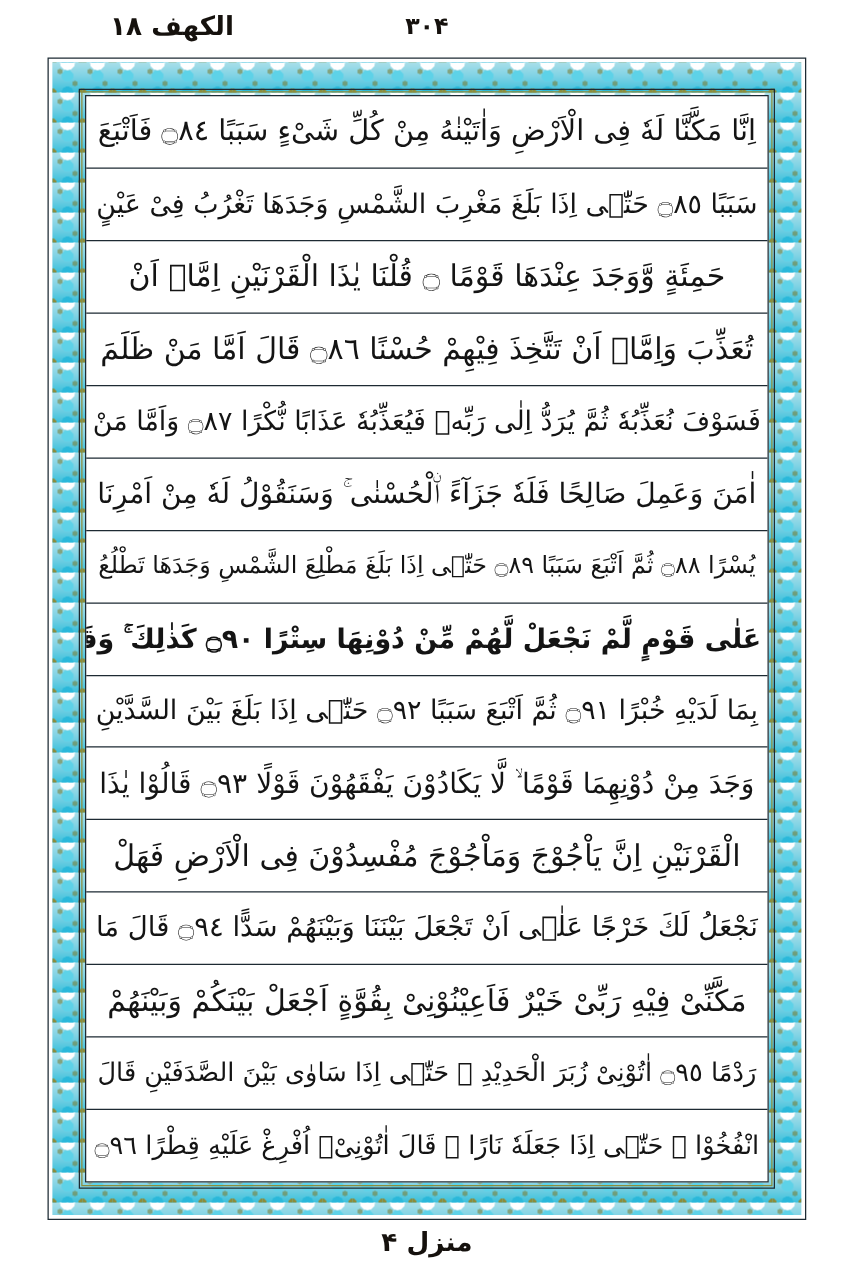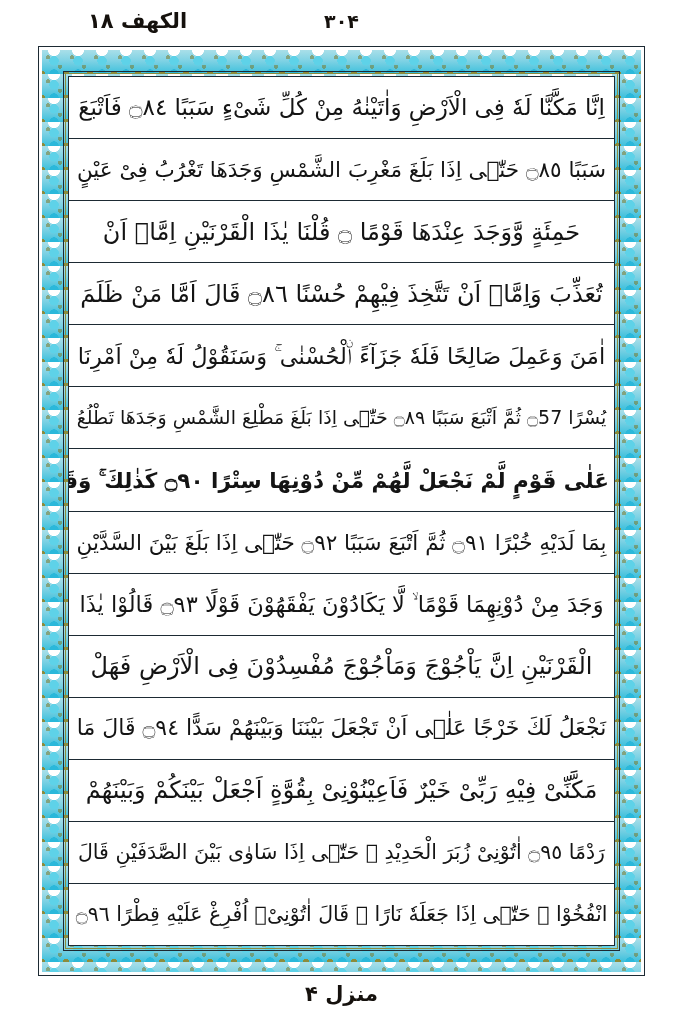--- a/index.html
+++ b/index.html
@@ -137,24 +137,27 @@
       <div class="ayah-line">
           <span class="arabic" style="font-size: 21.5px;">سَبَبًا ۝٨٥ حَتّٰۤى اِذَا بَلَغَ مَغْرِبَ الشَّمْسِ وَجَدَهَا تَغْرُبُ فِىْ عَيْنٍ</span>
         </div>
       <div class="ayah-line">
           <span class="arabic" style="font-size: 24px;">حَمِئَةٍ وَّوَجَدَ عِنْدَهَا قَوْمًا ۝ قُلْنَا يٰذَا الْقَرْنَيْنِ اِمَّاۤ اَنْ</span>
         </div>
       <div class="ayah-line">
           <span class="arabic" style="font-size: 24px;">تُعَذِّبَ وَاِمَّاۤ اَنْ تَتَّخِذَ فِيْهِمْ حُسْنًا ۝٨٦ قَالَ اَمَّا مَنْ ظَلَمَ</span>
         </div>
       <div class="ayah-line">
+          <span class="arabic" style="font-size: 21.5px;">فَسَوْفَ نُعَذِّبُهٗ ثُمَّ يُرَدُّ اِلٰى رَبِّهٖ فَيُعَذِّبُهٗ عَذَابًا نُّكْرًا ۝٨٧ وَاَمَّا مَنْ</span>
+        </div>
+      <div class="ayah-line">
           <span class="arabic" style="font-size: 22.5px;">اٰمَنَ وَعَمِلَ صَالِحًا فَلَهٗ جَزَآءً اۨلْحُسْنٰى ۚ وَسَنَقُوْلُ لَهٗ مِنْ اَمْرِنَا</span>
         </div>
       <div class="ayah-line">
-          <span class="arabic" style="font-size: 19px;">يُسْرًا ۝57 ثُمَّ اَتْبَعَ سَبَبًا ۝٨٩ حَتّٰۤى اِذَا بَلَغَ مَطْلِعَ الشَّمْسِ وَجَدَهَا تَطْلُعُ</span>
+          <span class="arabic" style="font-size: 19px;">يُسْرًا ۝٨٨ ثُمَّ اَتْبَعَ سَبَبًا ۝٨٩ حَتّٰۤى اِذَا بَلَغَ مَطْلِعَ الشَّمْسِ وَجَدَهَا تَطْلُعُ</span>
         </div>
       <div class="ayah-line">
           <span class="arabic" style="font-size: 21.5px; font-weight: bold;">عَلٰى قَوْمٍ لَّمْ نَجْعَلْ لَّهُمْ مِّنْ دُوْنِهَا سِتْرًا ۝٩٠ كَذٰلِكَ ۚ وَقَدْ اَحَطْنَا</span>
         </div>
       <div class="ayah-line">
           <span class="arabic" style="font-size: 21.5px;">بِمَا لَدَيْهِ خُبْرًا ۝٩١ ثُمَّ اَتْبَعَ سَبَبًا ۝٩٢ حَتّٰۤى اِذَا بَلَغَ بَيْنَ السَّدَّيْنِ</span>
         </div>
       <div class="ayah-line">
           <span class="arabic" style="font-size: 22.5px;">وَجَدَ مِنْ دُوْنِهِمَا قَوْمًا ۙ لَّا يَكَادُوْنَ يَفْقَهُوْنَ قَوْلًا ۝٩٣ قَالُوْا يٰذَا</span>
         </div>

